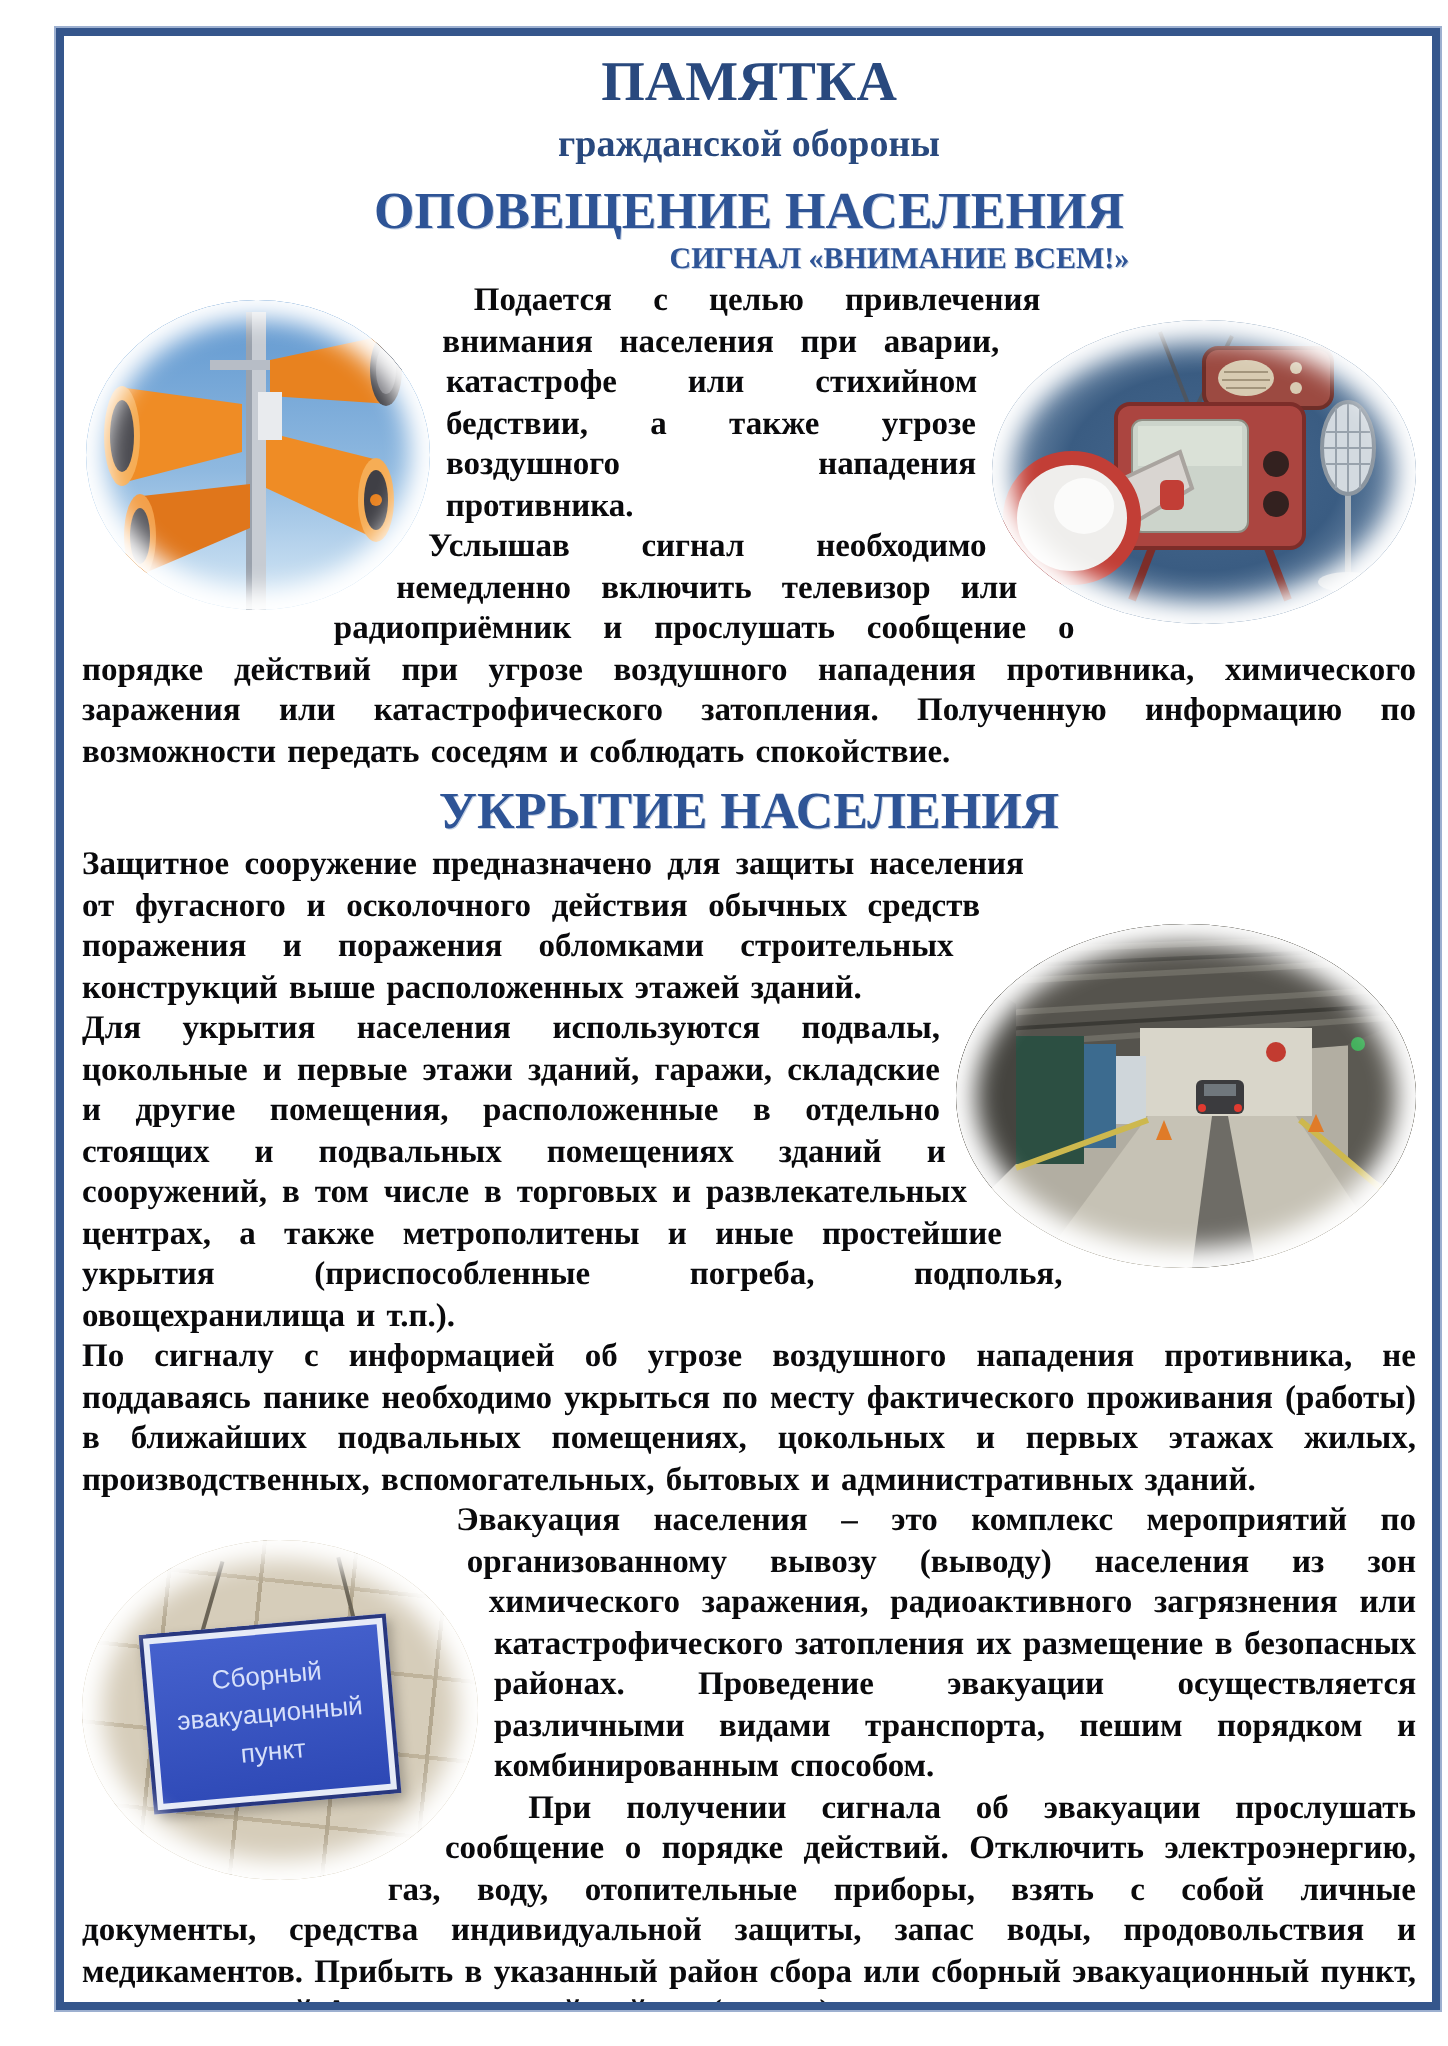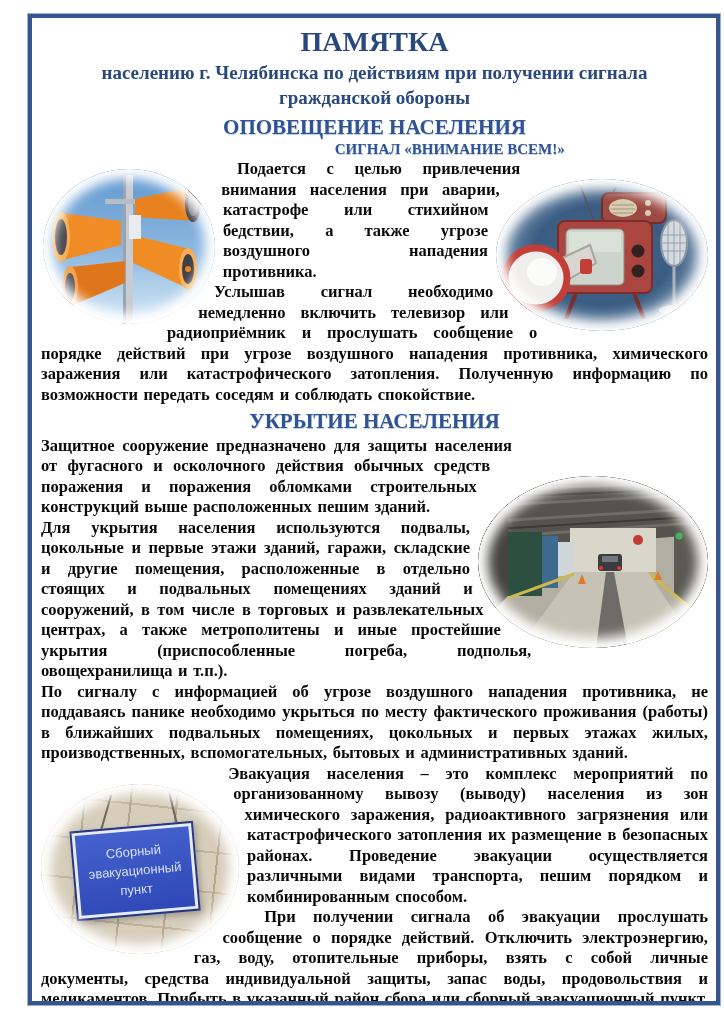--- a/index.html
+++ b/index.html
@@ -6,21 +6,21 @@
   body{width:724px;height:1023px;overflow:hidden;position:relative;
        font-family:"Liberation Serif","DejaVu Serif",serif;}
   .memo-frame{position:absolute;left:28px;top:14px;width:692px;height:991px;
        box-sizing:border-box;border:4px solid #35568c;
        box-shadow:0 0 0 1px #9db0d0;background:#fff;overflow:hidden;}
   .memo-content{padding:4px 8px 0 9px;}
   .title{font-weight:700;font-size:28px;line-height:1.15;color:#29497e;
        text-align:center;margin:4px 0 3px;}
   .subtitle-line{font-weight:700;font-size:19px;line-height:1.3;color:#29497e;
        text-align:center;}
-  h2.section-heading{font-weight:700;font-size:21px;line-height:1.12;color:#2e5496;
+  h2.section-heading{font-weight:700;font-size:26px;line-height:1.12;color:#2e5496;
        text-align:center;margin:5px 0 2px;clear:both;
        text-shadow:0.5px 0.5px 0 #c3cfe2;}
   h3.sub-heading{font-weight:700;font-size:15px;line-height:1.15;color:#2e5496;
        text-align:center;margin:1px 0;text-shadow:0.5px 0.5px 0 #c3cfe2;}
   p.body-text{font-weight:700;font-size:16.5px;line-height:20.5px;color:#0a0a0c;
        text-align:justify;margin:0;word-spacing:1.5px;}
   p.indent-sm{text-indent:14px;}
   p.indent-md{text-indent:26px;}
   
   .oval{position:relative;overflow:hidden;border-radius:50%;}
@@ -50,21 +50,20 @@
   .wire-1{left:64px;top:10px;height:38px;transform:rotate(16deg);}
   .wire-2{left:132px;top:8px;height:40px;transform:rotate(-14deg);}
 </style>
 </head>
 <body>
 
 <div class="memo-frame">
   <div class="memo-content">
 
     <div class="title">ПАМЯТКА</div>
-    <div class="subtitle-line">населению г. Челябинска по действиям при получении сигнала</div>
     <div class="subtitle-line">гражданской обороны</div>
 
     <h2 class="section-heading">ОПОВЕЩЕНИЕ НАСЕЛЕНИЯ</h2>
 
     <div id="img-sirens" class="oval float-l">
       <svg viewBox="0 0 172 155">
         <defs>
           <linearGradient id="sky" x1="0" y1="0" x2="0" y2="1">
             <stop offset="0" stop-color="#5e96cf"></stop>
               <stop offset="0.55" stop-color="#8fb9e0"></stop>
@@ -148,21 +147,21 @@
         <rect x="124" y="80" width="16" height="6" fill="#70777d"></rect>
         <circle cx="123" cy="92" r="2" fill="#e03a30"></circle>
           <circle cx="141" cy="92" r="2" fill="#e03a30"></circle>
         <circle cx="160" cy="64" r="5" fill="#c23b30"></circle>
         <circle cx="201" cy="60" r="3.5" fill="#43b05c"></circle>
         <polygon points="100,108 104,98 108,108" fill="#e07b28"></polygon>
         <polygon points="176,104 180,95 184,104" fill="#e07b28"></polygon>
       </svg>
     </div>
 
-    <p class="body-text">Защитное сооружение предназначено для защиты населения от фугасного и осколочного действия обычных средств поражения и поражения обломками строительных конструкций выше расположенных пешим зданий.</p>
+    <p class="body-text">Защитное сооружение предназначено для защиты населения от фугасного и осколочного действия обычных средств поражения и поражения обломками строительных конструкций выше расположенных этажей зданий.</p>
     <p class="body-text">Для укрытия населения используются подвалы, цокольные и первые этажи зданий, гаражи, складские и другие помещения, расположенные в отдельно стоящих и подвальных помещениях зданий и сооружений, в том числе в торговых и развлекательных центрах, а также метрополитены и иные простейшие укрытия (приспособленные погреба, подполья, овощехранилища и т.п.).</p>
     <p class="body-text">По сигналу с информацией об угрозе воздушного нападения противника, не поддаваясь панике необходимо укрыться по месту фактического проживания (работы) в ближайших подвальных помещениях, цокольных и первых этажах жилых, производственных, вспомогательных, бытовых и административных зданий.</p>
 
 
     <div id="img-evacpoint" class="oval float-l">
       <div class="wire wire-1"></div>
       <div class="wire wire-2"></div>
       <div class="evac-sign">
         <div>Сборный</div>
         <div>эвакуационный</div>

